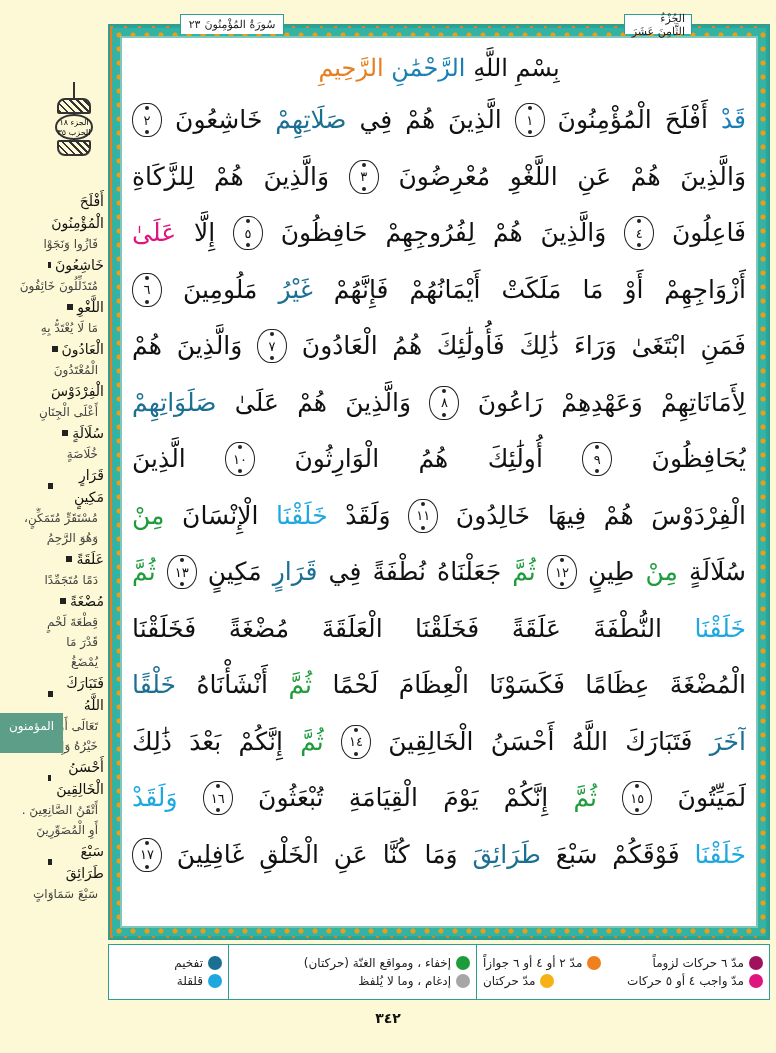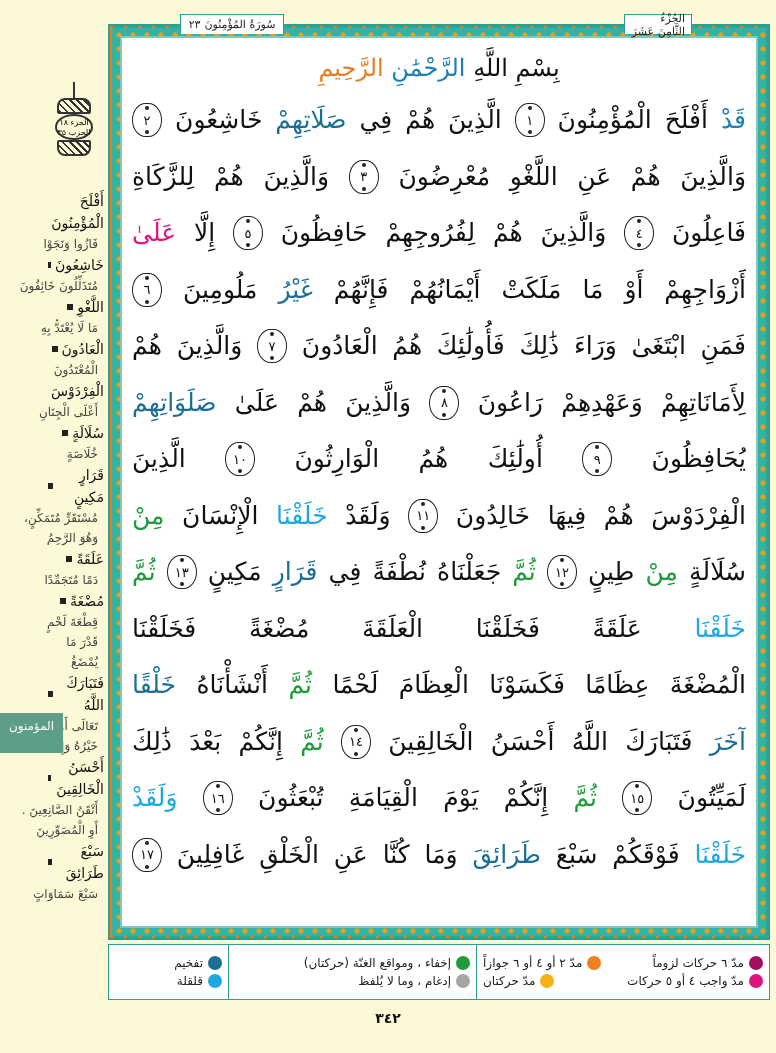--- a/index.html
+++ b/index.html
@@ -238,20 +238,21 @@
           <span class="w">جَعَلْنَاهُ</span>
           <span class="w">نُطْفَةً</span>
           <span class="w">فِي</span>
           <span class="w c-teal">قَرَارٍ</span>
           <span class="w">مَكِينٍ</span>
           <span class="ayah">١٣</span>
           <span class="w c-green">ثُمَّ</span>
         </div>
         <div class="line">
           <span class="w c-lblue">خَلَقْنَا</span>
+          <span class="w">النُّطْفَةَ</span>
           <span class="w">عَلَقَةً</span>
           <span class="w">فَخَلَقْنَا</span>
           <span class="w">الْعَلَقَةَ</span>
           <span class="w">مُضْغَةً</span>
           <span class="w">فَخَلَقْنَا</span>
         </div>
         <div class="line">
           <span class="w">الْمُضْغَةَ</span>
           <span class="w">عِظَامًا</span>
           <span class="w">فَكَسَوْنَا</span>

